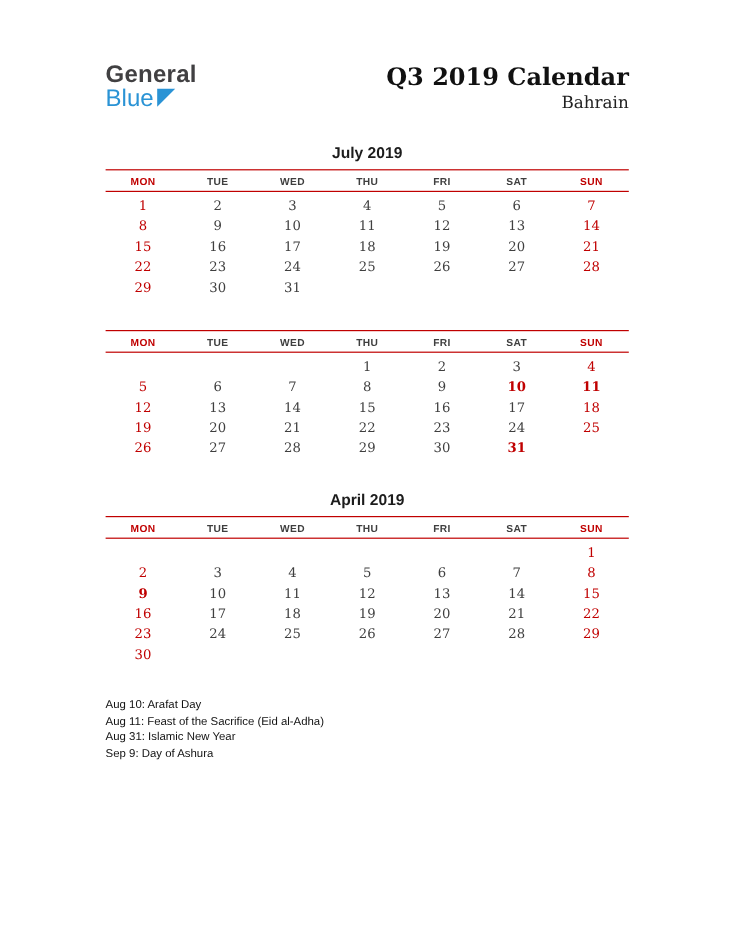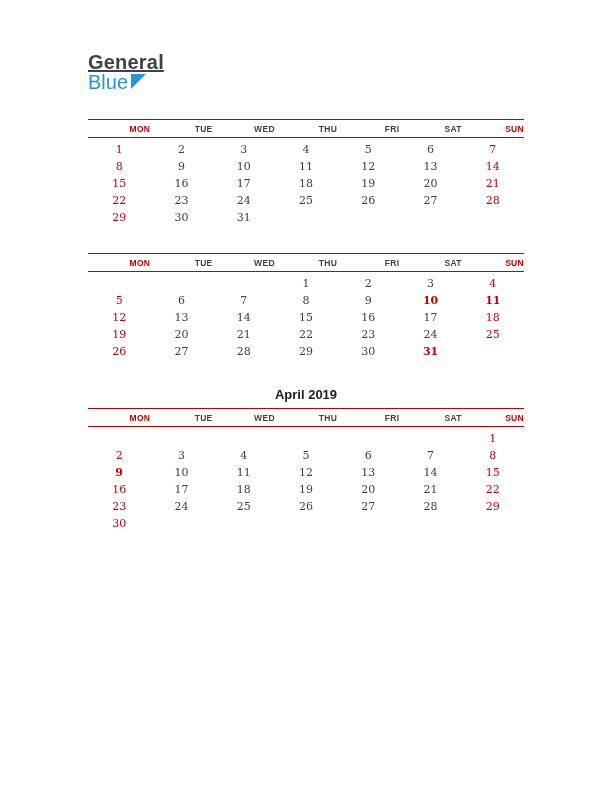--- a/index.html
+++ b/index.html
@@ -22,21 +22,21 @@
     position:relative;
   }
   
   .header{
     display:flex;
     justify-content:space-between;
     align-items:flex-start;
   }
   .logo{line-height:1.02;}
   .logo-line1{
-    font-size:20px;font-weight:600;color:#414042;letter-spacing:0.2px;text-decoration:underline;
+    font-size:20px;font-weight:600;color:#414042;letter-spacing:0.2px;
   }
   .logo-line2{
     font-size:20px;font-weight:400;color:var(--blue);
     display:flex;align-items:flex-start;
   }
   .logo-tri{
     display:inline-block;width:0;height:0;
     border-top:15px solid var(--blue);
     border-right:15px solid transparent;
     margin-left:3px;margin-top:2px;
@@ -58,21 +58,21 @@
     font-size:13px;font-weight:700;color:#1c1c1c;
     margin-bottom:6px;
   }
   .day-header-row{
     display:grid;grid-template-columns:repeat(7,1fr);
     border-top:1px solid var(--red);
     border-bottom:1px solid var(--red);
     padding:4px 0 3px 0;
   }
   .day-header{
-    text-align:right;
+    text-align:center;
     font-size:8.5px;font-weight:700;letter-spacing:0.3px;
     color:var(--dark);
   }
   .day-header.red{color:var(--red);}
   .weeks{margin-top:3px;}
   .week-row{
     display:grid;grid-template-columns:repeat(7,1fr);
   }
   .day-cell{
     text-align:center;
@@ -95,24 +95,29 @@
 <div class="page">
 
   <div class="header">
     <div class="logo">
       <div class="logo-line1">General</div>
       <div class="logo-line2">
         <span>Blue</span>
         <span class="logo-tri"></span>
       </div>
     </div>
+    <div class="titles">
+      <div class="title">Q3 2019 Calendar</div>
+      <div class="subtitle">Bahrain</div>
+    </div>
   </div>
 
   <div class="months">
     <section class="month">
+      <div class="month-title">July 2019</div>
       <div class="day-header-row">
           <div class="day-header red">MON</div>
           <div class="day-header">TUE</div>
           <div class="day-header">WED</div>
           <div class="day-header">THU</div>
           <div class="day-header">FRI</div>
           <div class="day-header">SAT</div>
           <div class="day-header red">SUN</div>
         </div>
       <div class="weeks">
@@ -284,14 +289,20 @@
             <div class="day-cell"></div>
             <div class="day-cell"></div>
             <div class="day-cell"></div>
             <div class="day-cell"></div>
             <div class="day-cell"></div>
           </div>
         </div>
     </section>
   </div>
 
+  <div class="holidays">
+    <div>Aug 10: Arafat Day</div>
+    <div>Aug 11: Feast of the Sacrifice (Eid al-Adha)</div>
+    <div>Aug 31: Islamic New Year</div>
+    <div>Sep 9: Day of Ashura</div>
+  </div>
 
 </div>
 
 </body></html>

